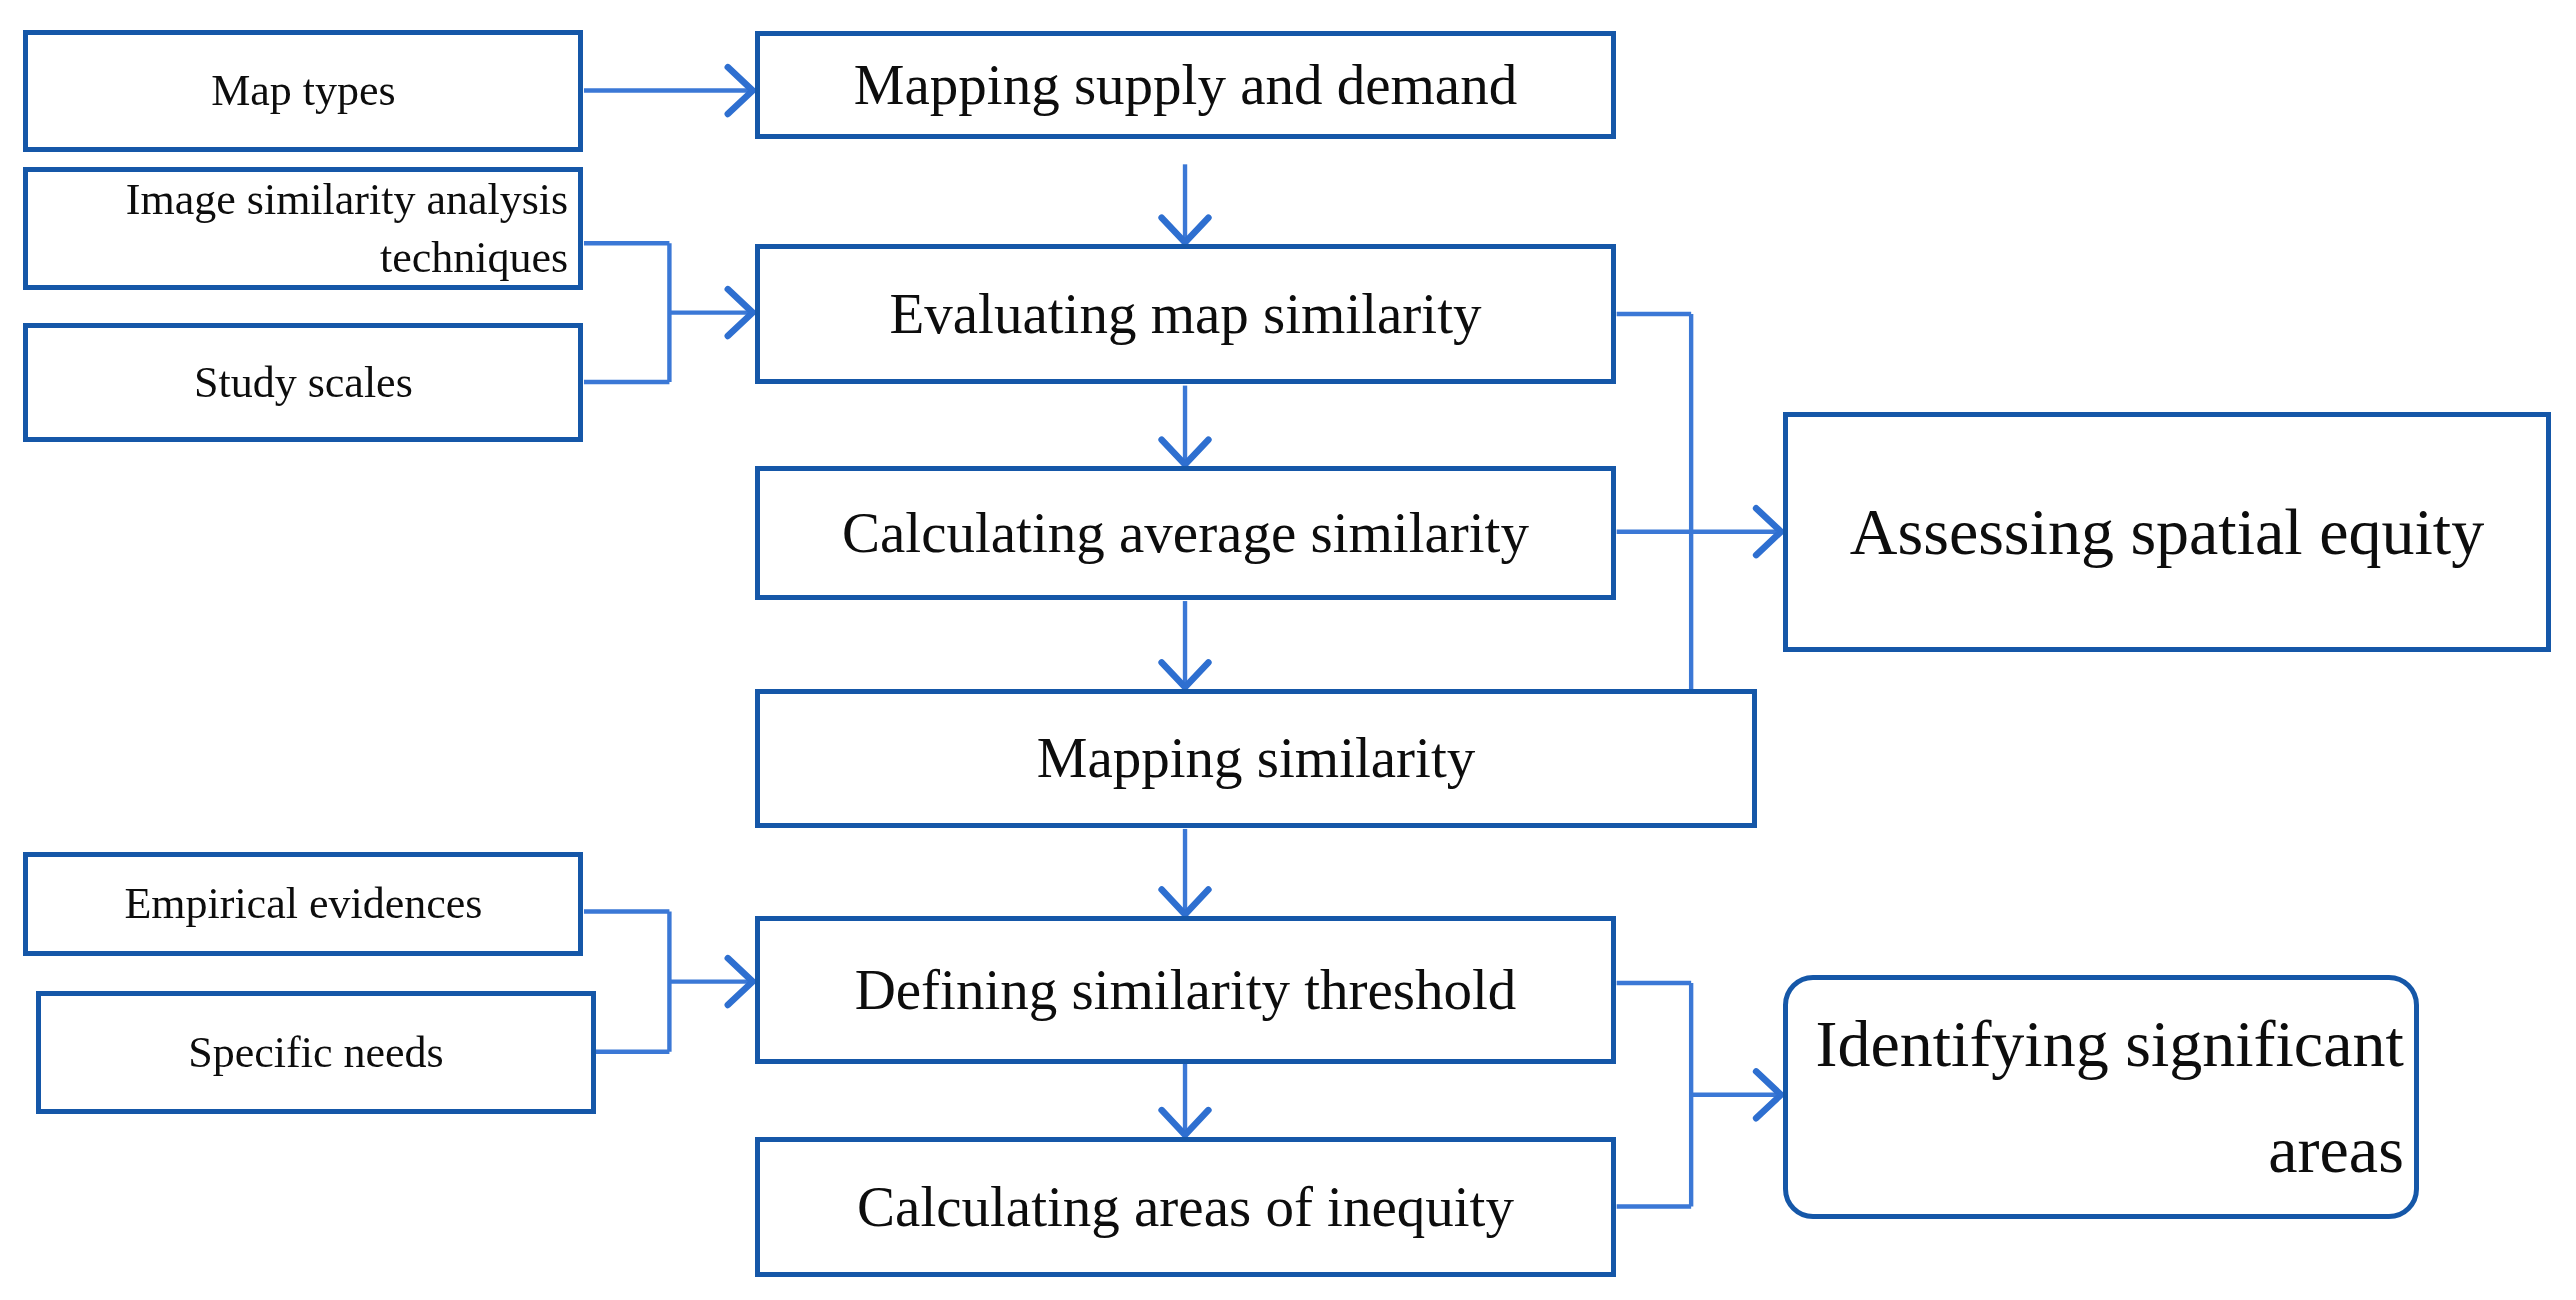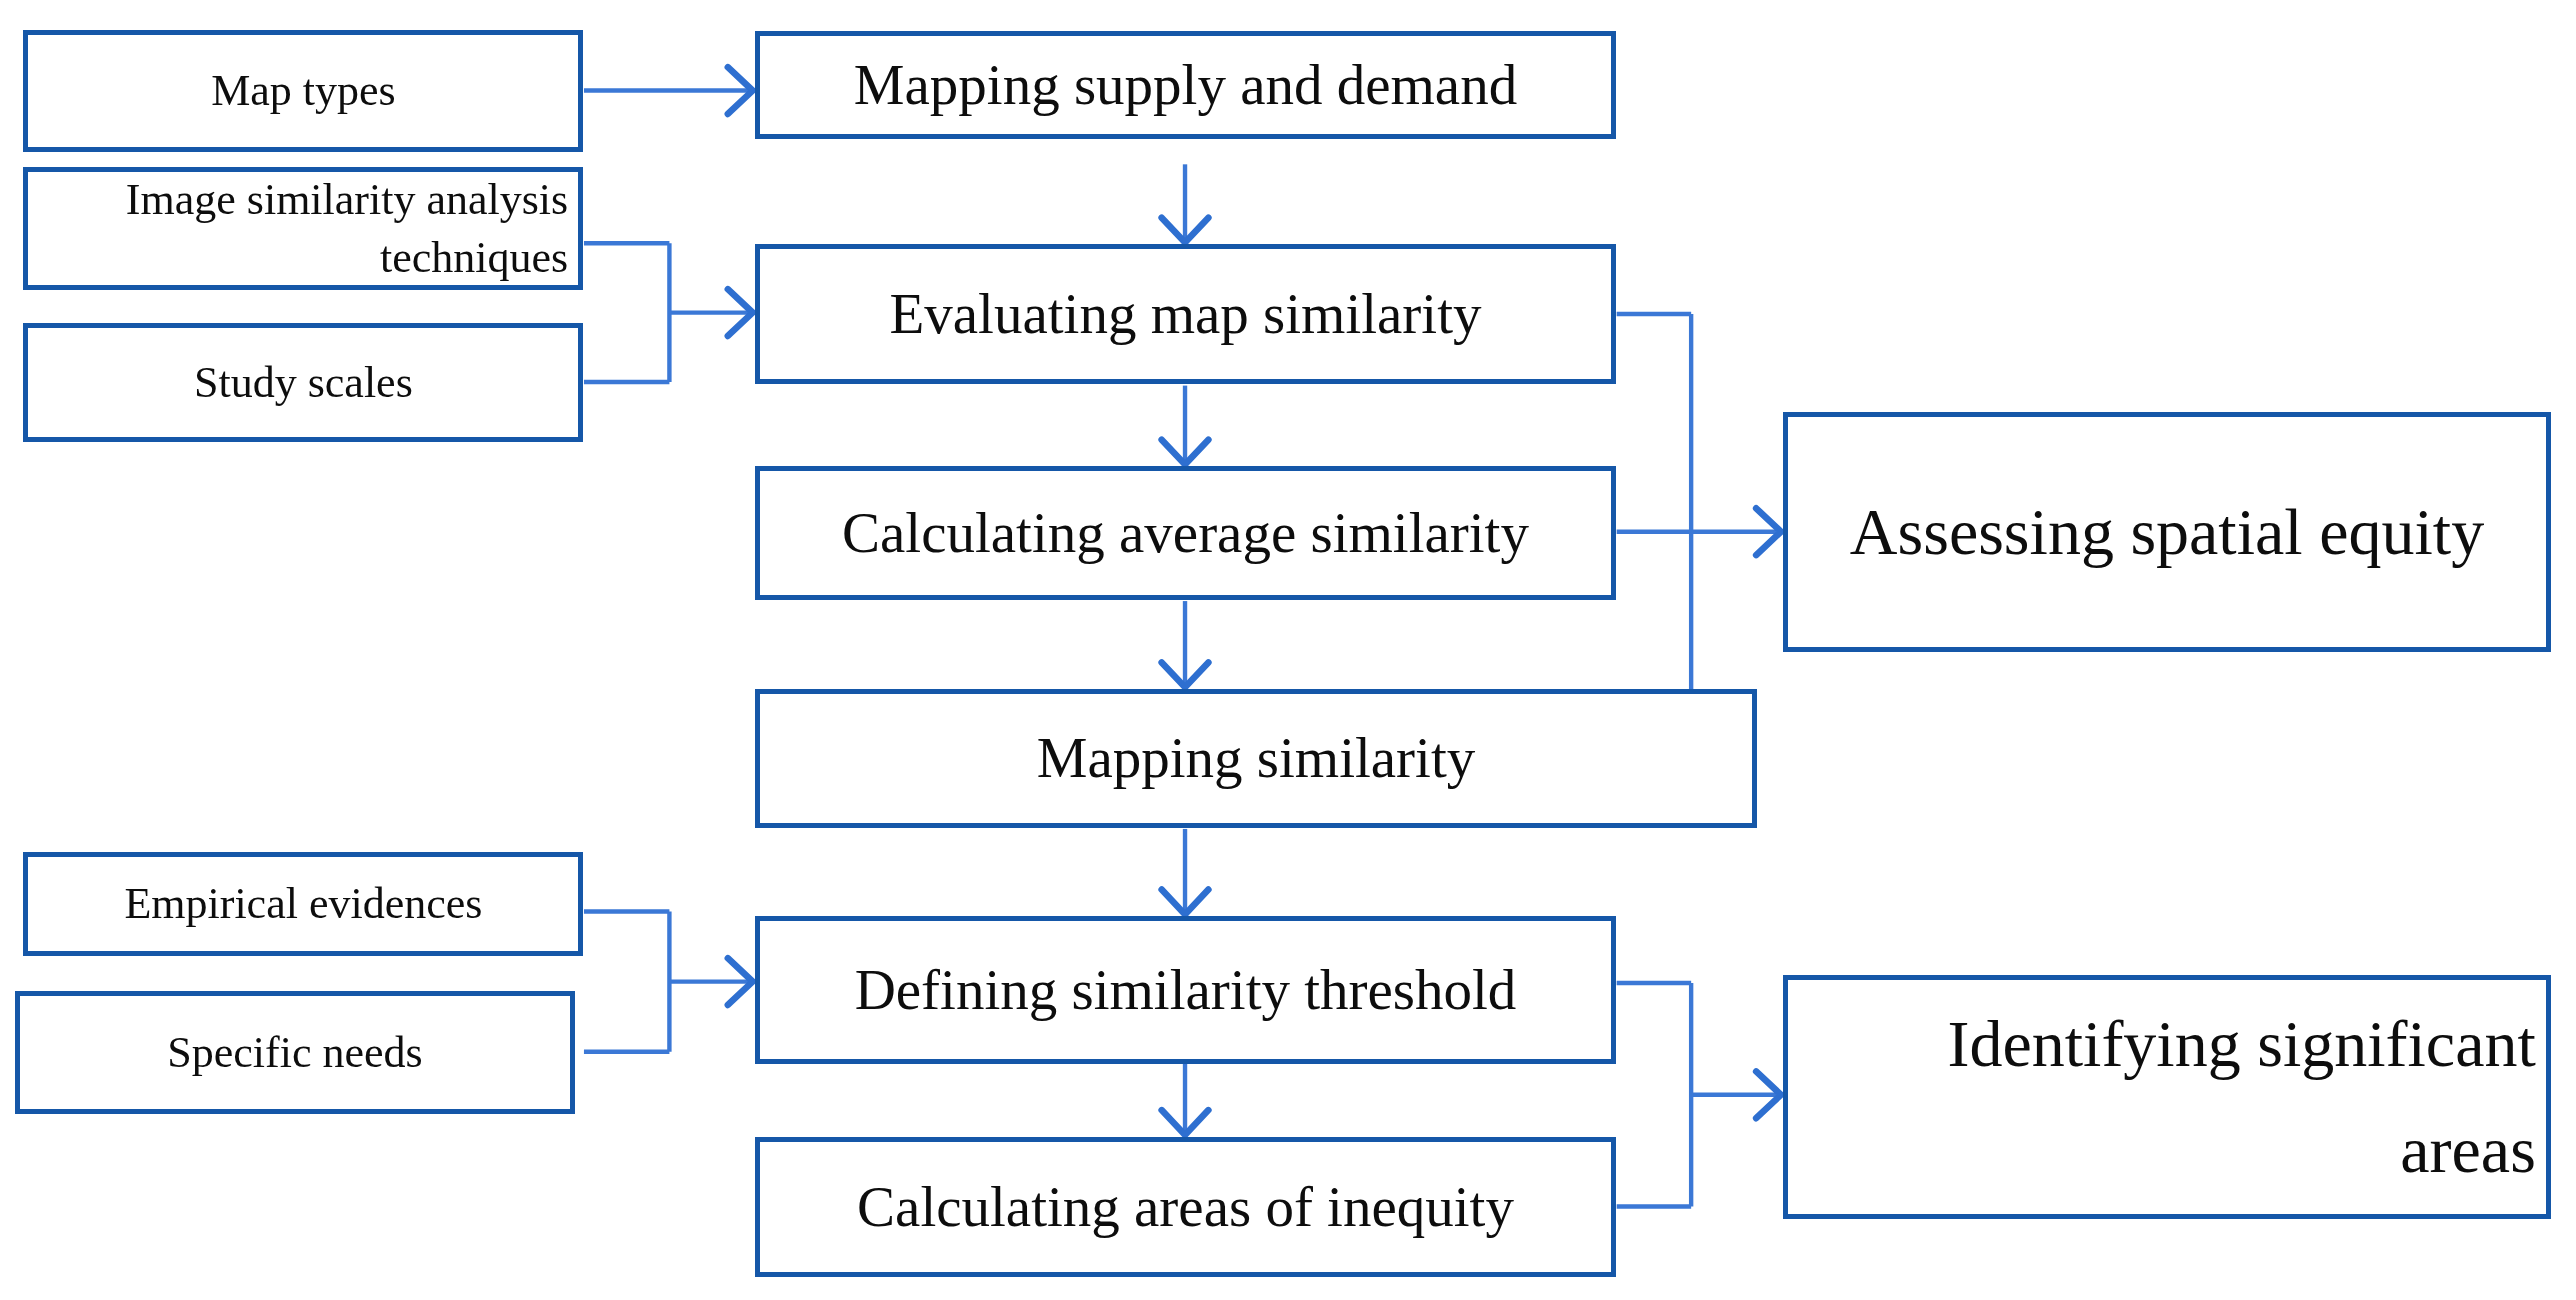--- a/index.html
+++ b/index.html
@@ -24,33 +24,33 @@
   .node span{display:block;padding:0 10.2px;}
   .small{font-size:44px;}
   .mid{font-size:57px;line-height:1.1;}
   .big{font-size:66px;line-height:1.6;}
 
   
   #map-types            {left:23.4px;  top:30px;   width:560px;  height:122px;}
   #image-similarity     {left:23.4px;  top:167px;  width:560px;  height:123px;}
   #study-scales         {left:23.4px;  top:323px;  width:560px;  height:119px;}
   #empirical-evidences  {left:23.4px;  top:852px; width:560px;  height:104px;}
-  #specific-needs       {left:15px;  top:991px; width:560px;  height:123px;}
+  #specific-needs       {left:36px;  top:991px; width:560px;  height:123px;}
 
   
   #mapping-supply-demand{left:755px;top:31px;   width:861px; height:108px;}
   #evaluating-map-sim   {left:755px;top:244px;  width:861px; height:140px;}
   #calc-avg-sim         {left:755px;top:466px;  width:861px; height:134px;}
   #mapping-similarity   {left:755px;top:689px;  width:1002px; height:139px;}
   #defining-threshold   {left:755px;top:916px; width:861px; height:148px;}
   #areas-inequity       {left:755px;top:1137px; width:861px; height:140px;}
 
   
   #assessing-equity     {left:1783px;top:412px;  width:768px; height:240px;}
-  #significant-areas    {left:1783px;top:975px; width:768px; height:244px;}
+  #significant-areas    {left:1783px;top:975px; width:636px; height:244px;border-radius:30px;}
 </style>
 </head>
 <body>
 
 <div id="canvas">
 
   <svg id="wires" viewBox="0 0 3526 1780" xmlns="http://www.w3.org/2000/svg">
     <g stroke="#3B78D6" stroke-width="6" fill="none">
 
       <path d="M 799 124 H 1024"></path>

